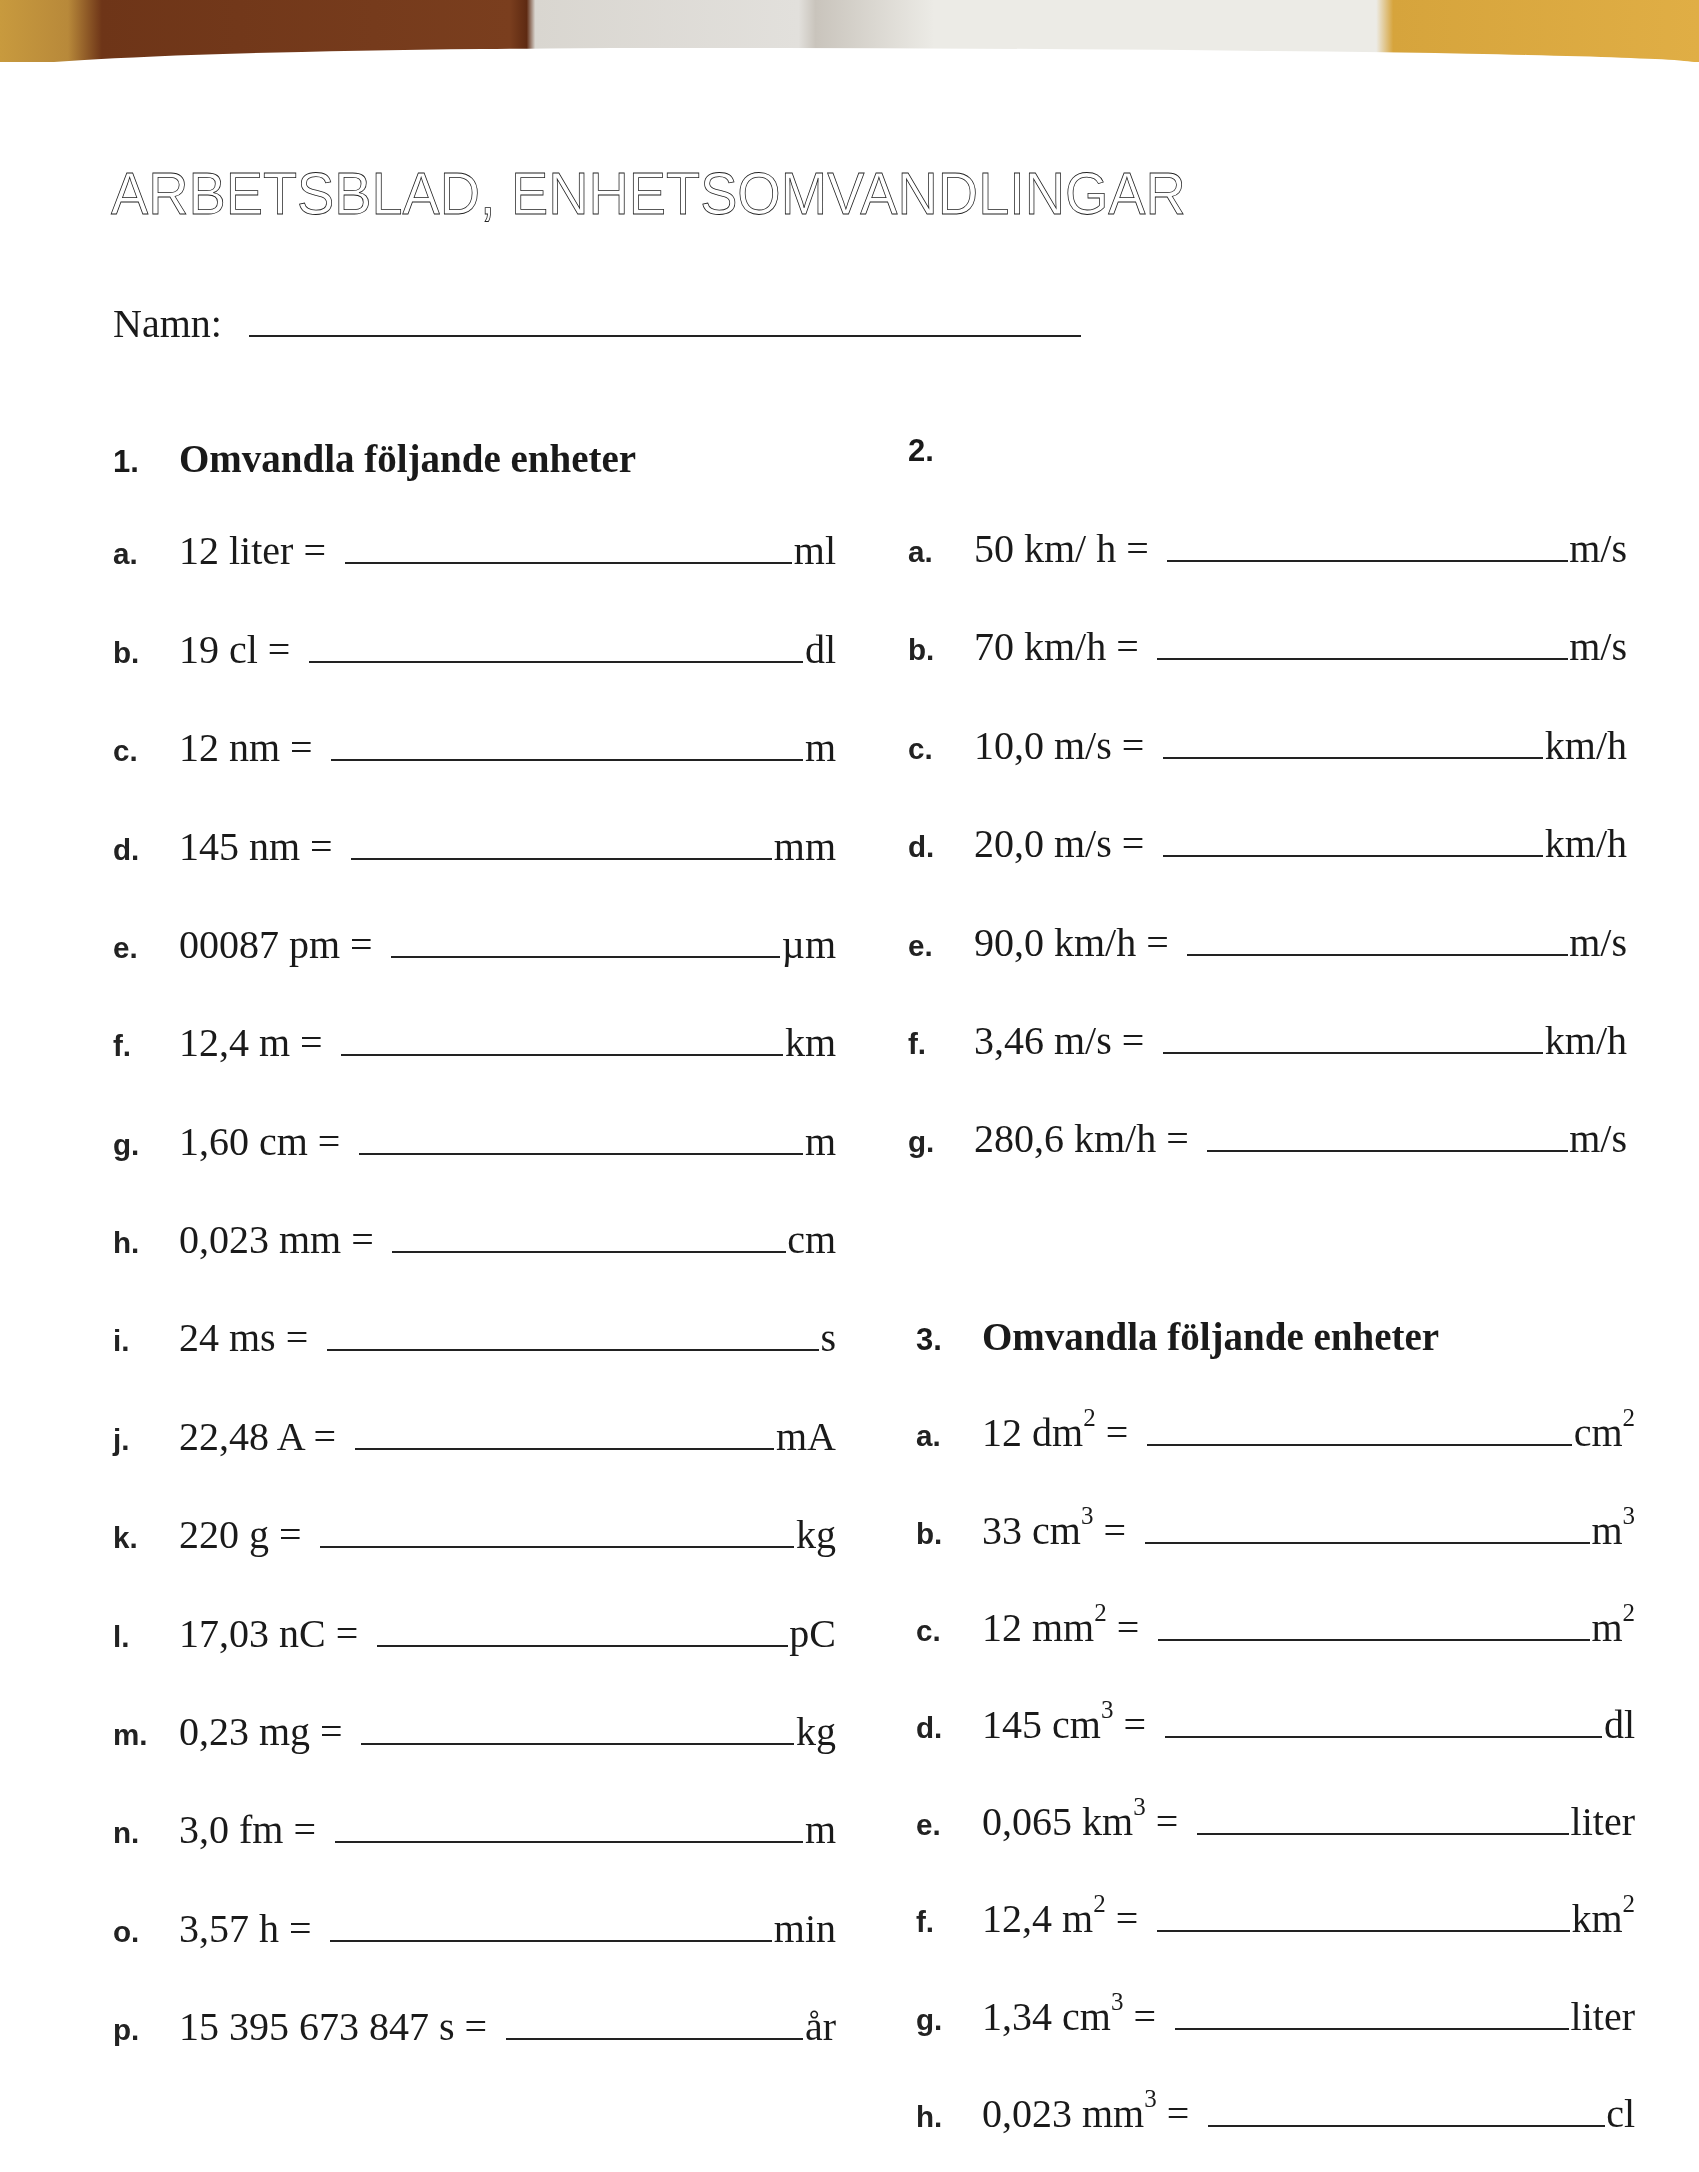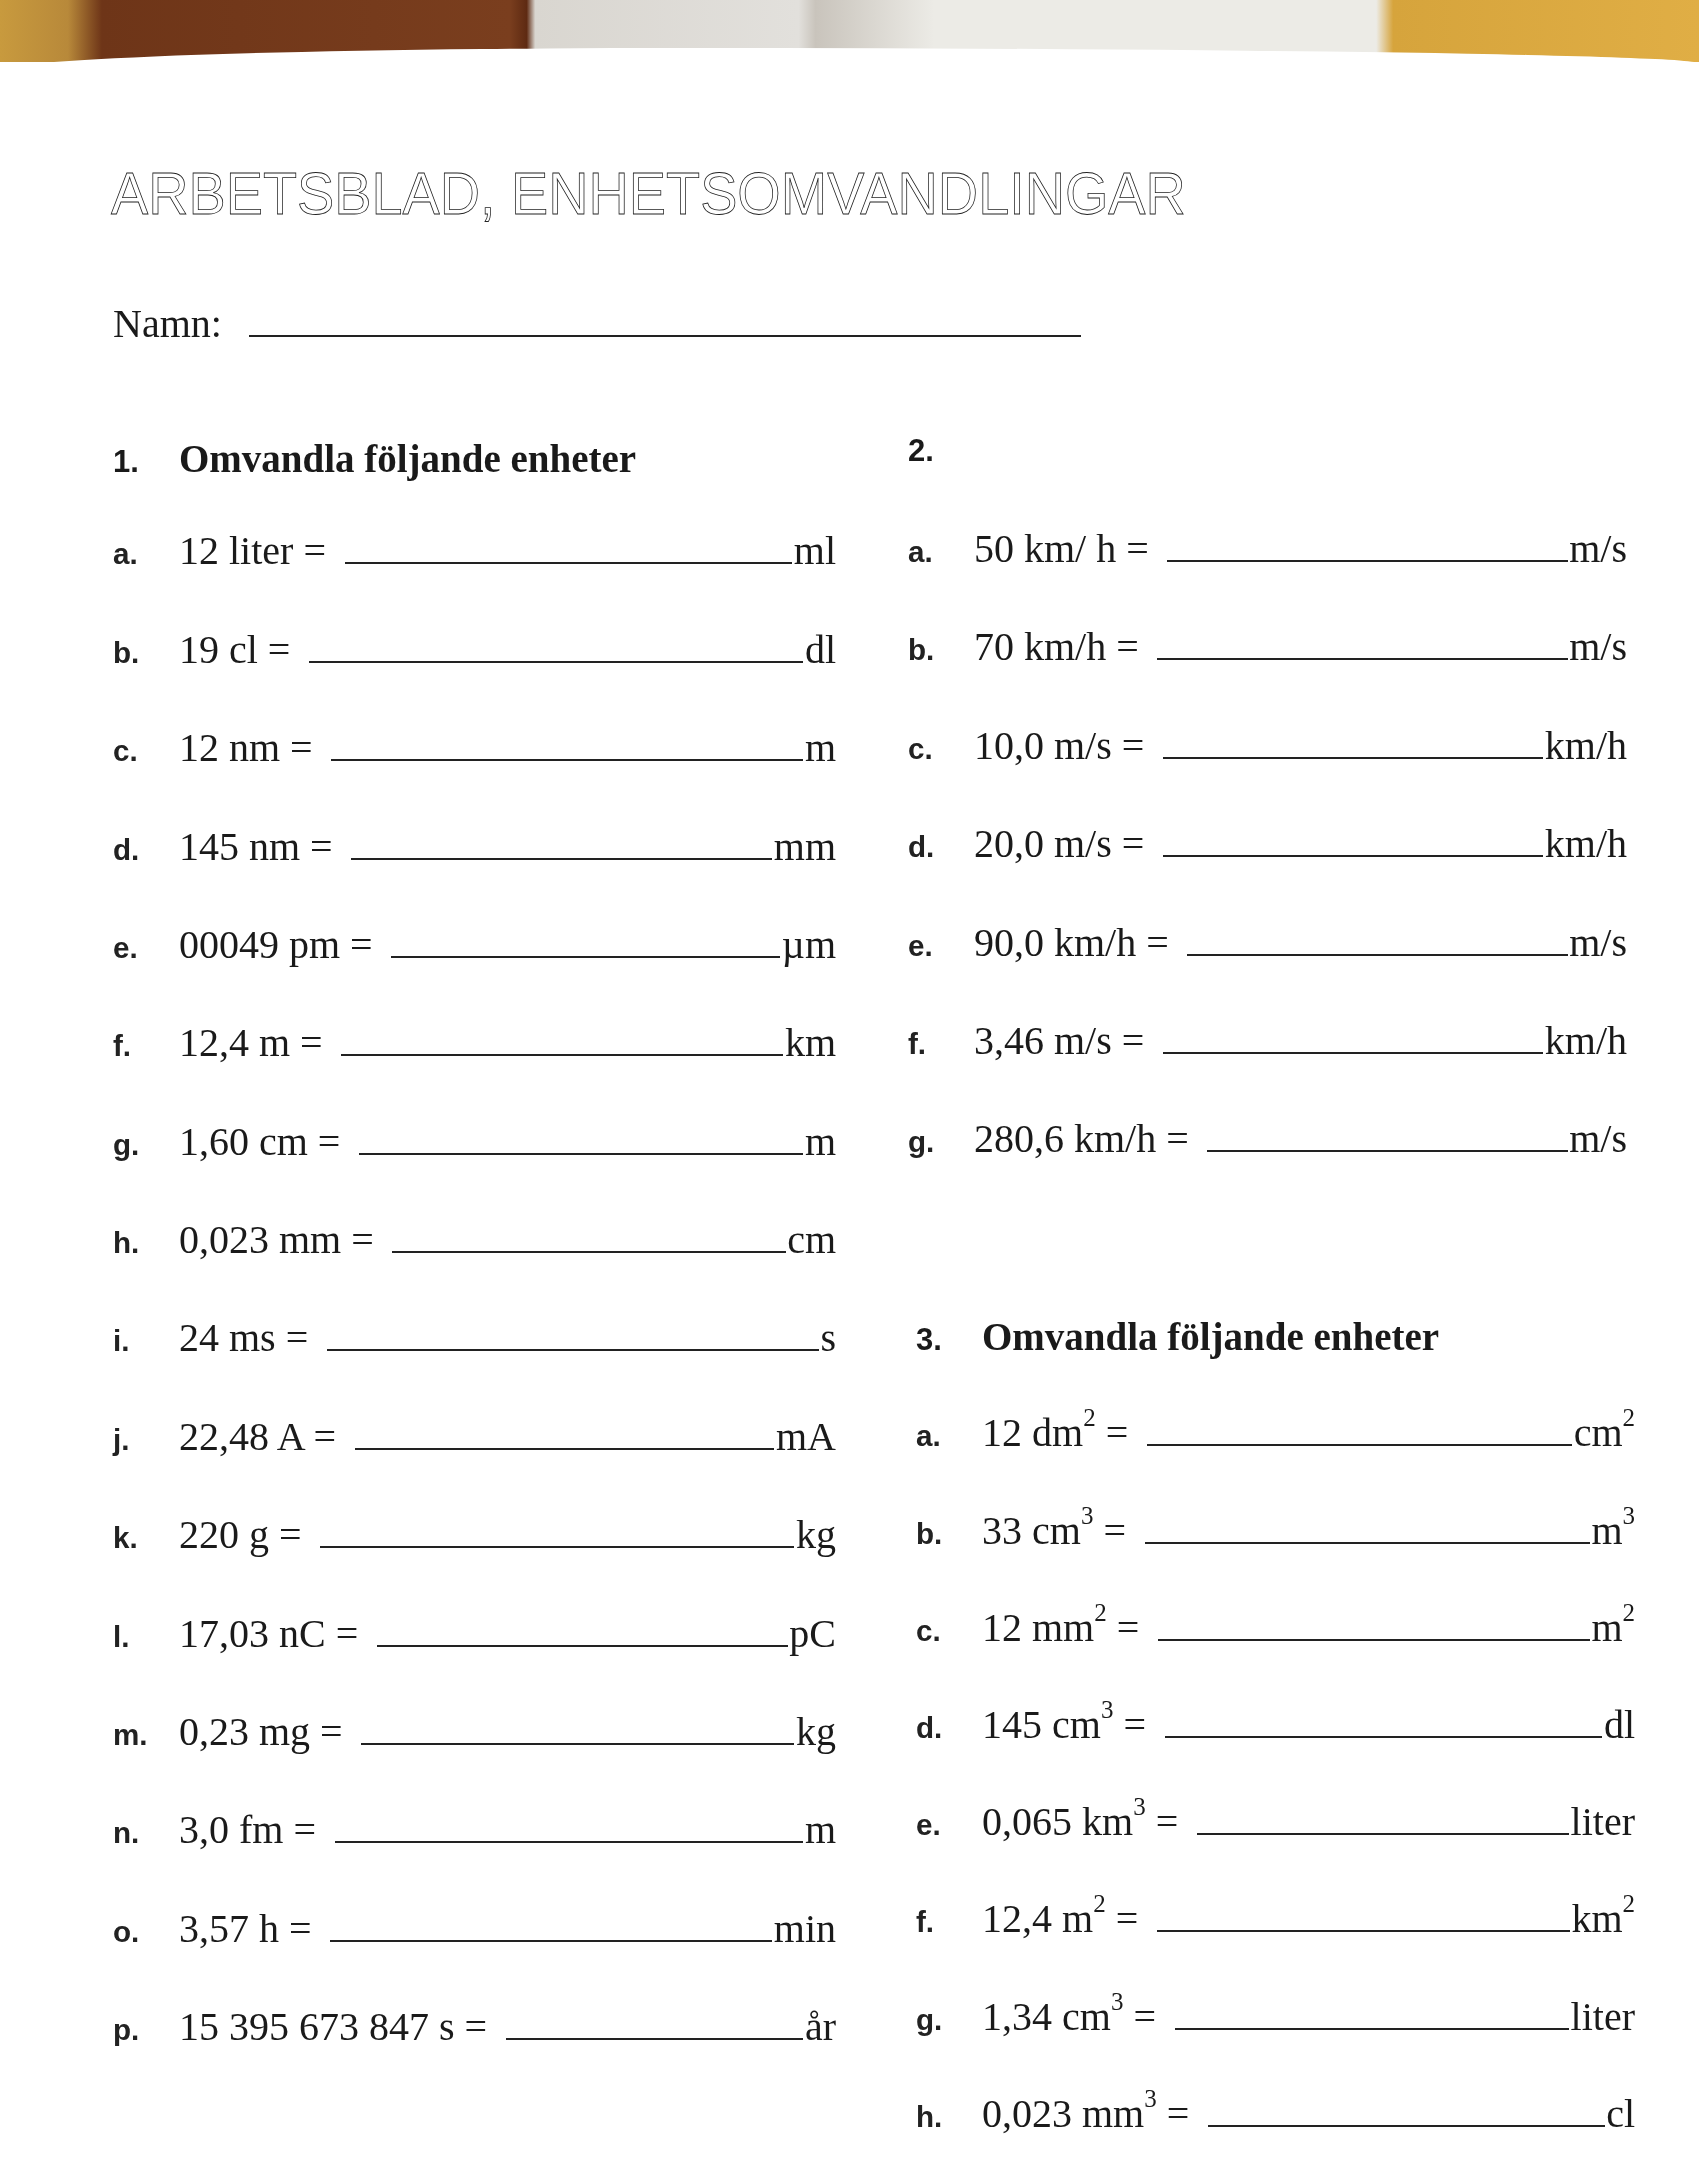--- a/index.html
+++ b/index.html
@@ -96,21 +96,21 @@
           <span class="unit">m</span>
         </div>
         <div class="row" style="top: 823px;">
           <span class="lbl">d.</span>
           <span class="expr">145 nm =</span>
           <span class="blank"></span>
           <span class="unit">mm</span>
         </div>
         <div class="row" style="top: 921px;">
           <span class="lbl">e.</span>
-          <span class="expr">00049 pm =</span>
+          <span class="expr">00087 pm =</span>
           <span class="blank"></span>
           <span class="unit">µm</span>
         </div>
         <div class="row" style="top: 1019px;">
           <span class="lbl">f.</span>
           <span class="expr">12,4 m =</span>
           <span class="blank"></span>
           <span class="unit">km</span>
         </div>
         <div class="row" style="top: 1118px;">

